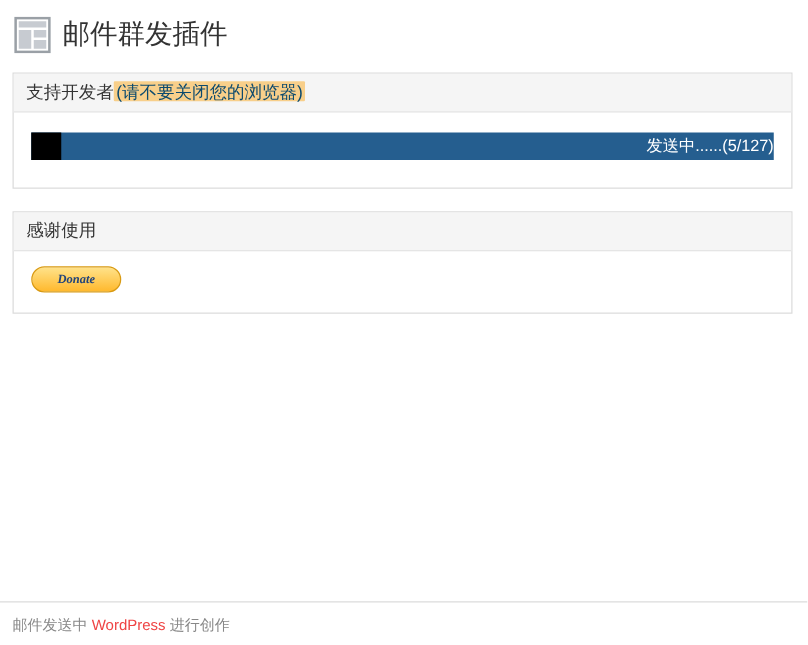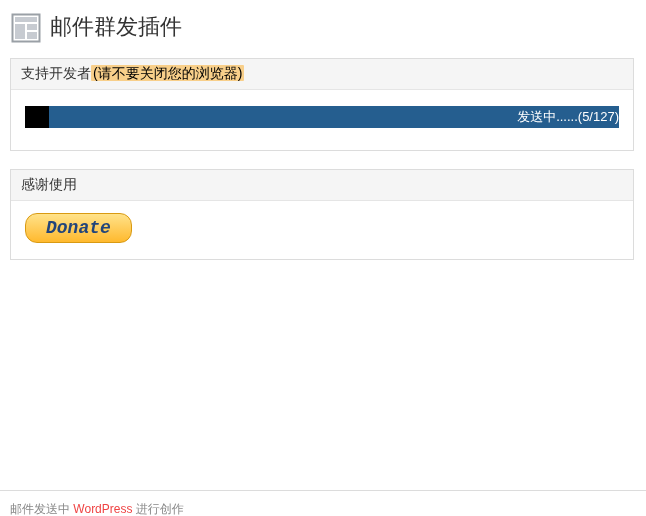--- a/index.html
+++ b/index.html
@@ -42,21 +42,21 @@
   }
   .panel-header {
     background: #f5f5f5;
     border-bottom: 1px solid #e5e5e5;
     padding: 6px 10px;
     font-size: 14px;
     color: #333;
   }
   .warn {
     background: #f8cf8a;
-    color: #000000;
+    color: #0c4a6e;
     padding: 0 2px;
     border-radius: 1px;
   }
   .panel-body {
     padding: 16px 14px 22px 14px;
   }
   .progress-outer {
     background: #255e8f;
     height: 22px;
     width: 100%;
@@ -80,22 +80,22 @@
     z-index: 1;
   }
   .donate-btn {
     background: linear-gradient(#ffe28a, #ffb92e);
     border: 1px solid #d99a12;
     border-radius: 12px;
     padding: 4px 20px;
     font-style: italic;
     font-weight: bold;
     color: #23457a;
-    font-family: Liberation Mono, monospace;
-    font-size: 18px;
+    font-family: Liberation Serif, serif;
+    font-size: 10px;
     cursor: pointer;
   }
   .footer-divider {
     border-top: 1px solid #dcdcdc;
     margin-top: 230px;
   }
   .footer {
     padding: 10px 12px 6px 10px;
     color: #888;
     font-size: 12px;

